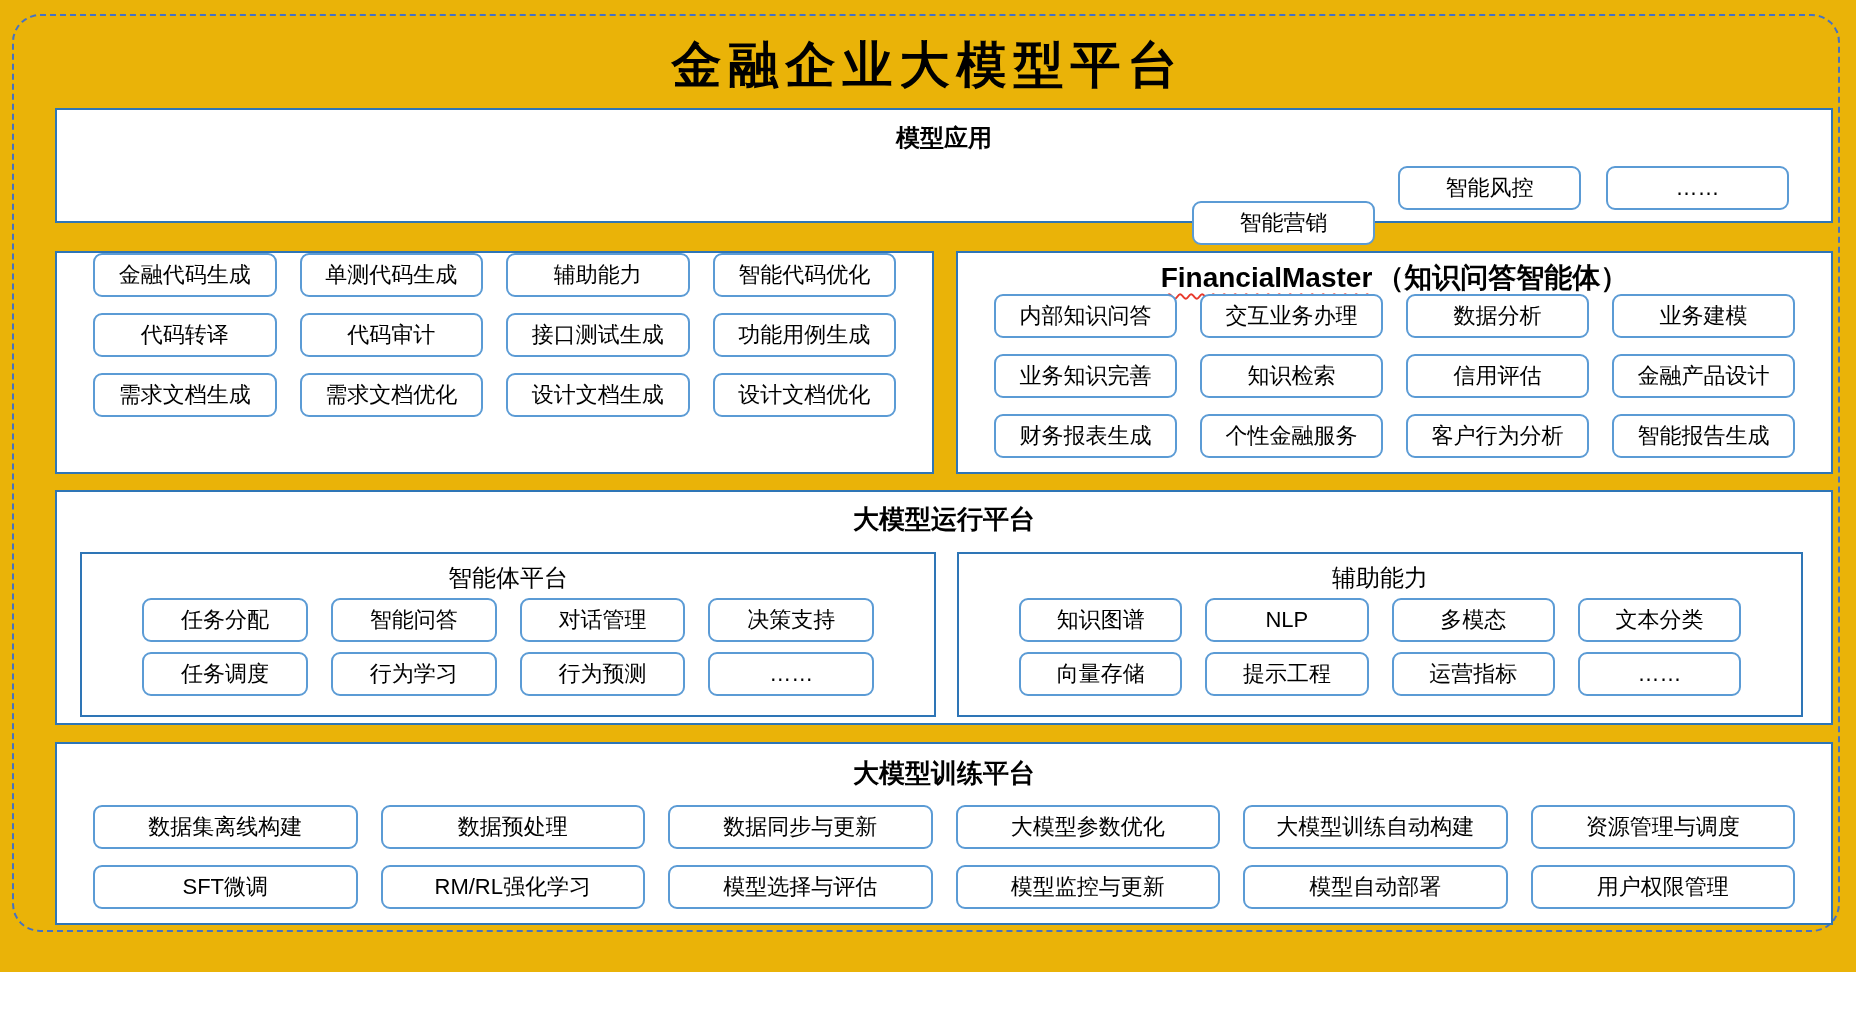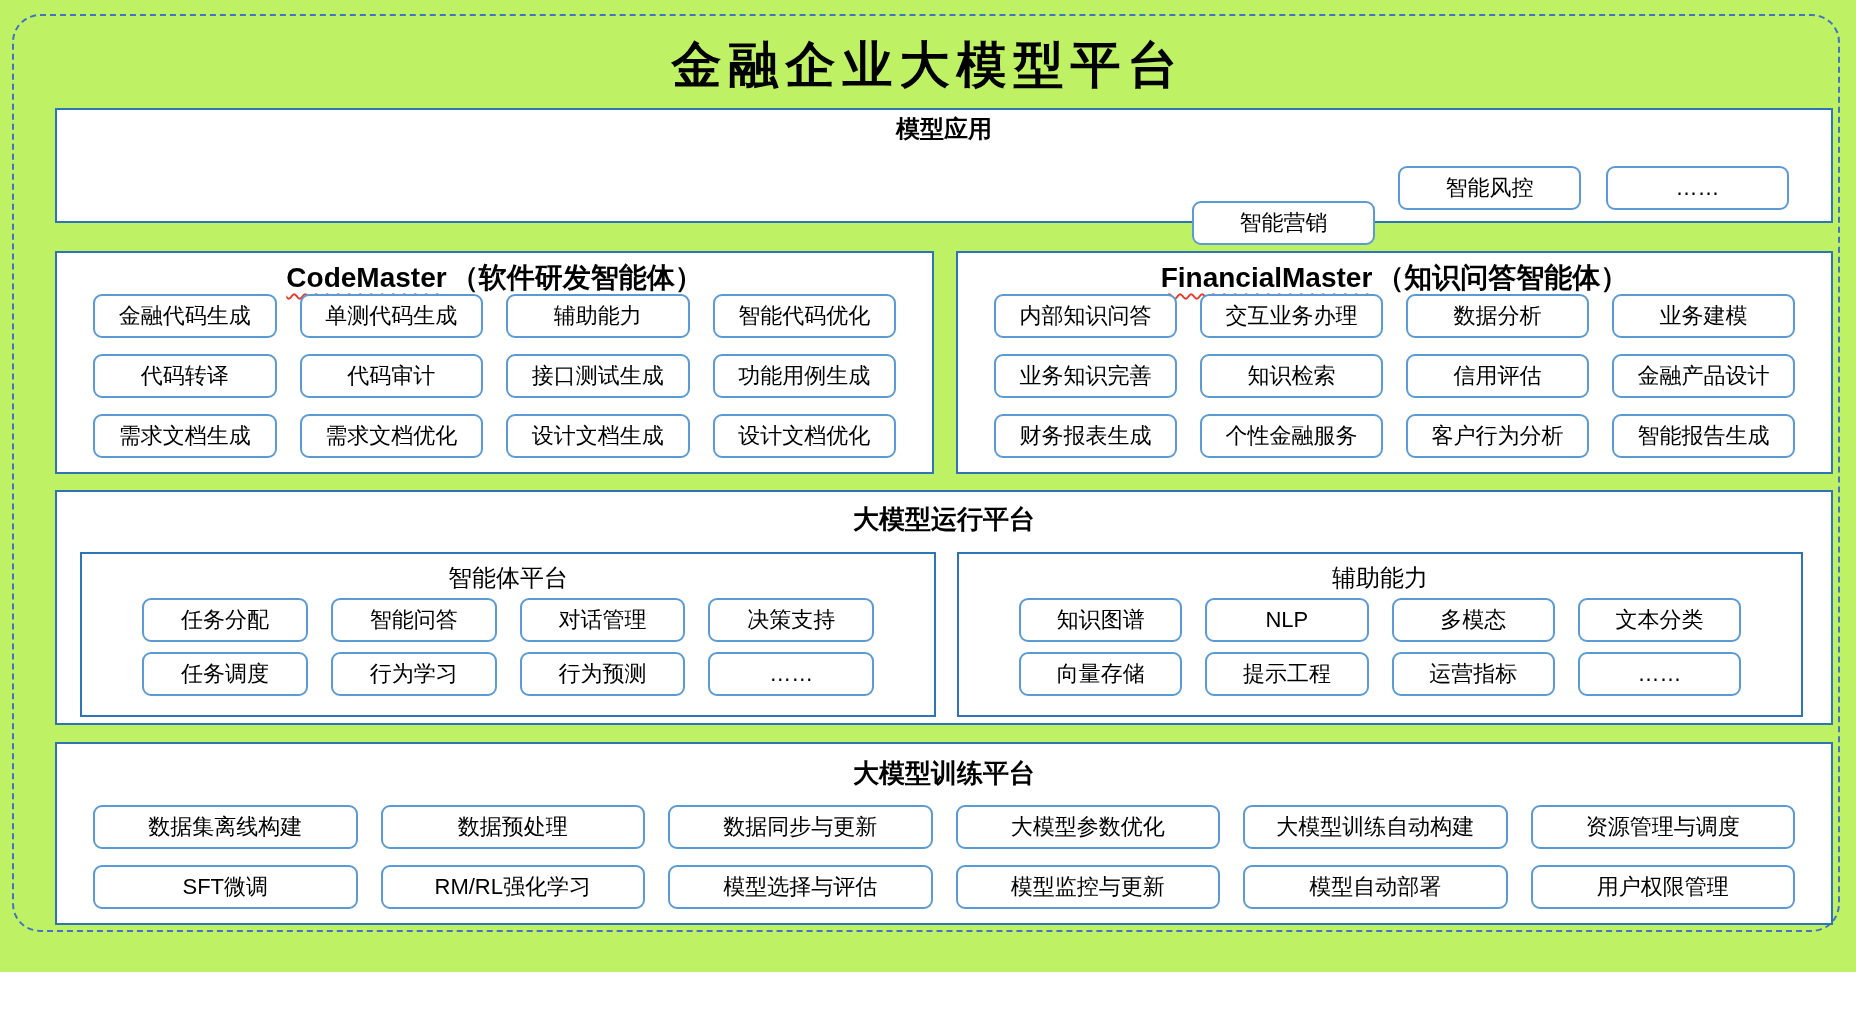--- a/index.html
+++ b/index.html
@@ -1,34 +1,34 @@
 <!DOCTYPE html>
 <html><head>
 <meta charset="utf-8">
 <style>
   * { box-sizing: border-box; margin: 0; padding: 0; }
   html, body { background: #ffffff; }
   body { font-family: "Liberation Sans", sans-serif; color: #000; }
 
-  .canvas { position: relative; width: 1856px; height: 972px; background: #bef264; overflow: hidden; }
+  .canvas { position: relative; width: 1856px; height: 972px; background: #eab308; overflow: hidden; }
 
   .outer-dashed {
     position: absolute; left: 12px; top: 14px; width: 1828px; height: 918px;
     border: 2px dashed #4472C4; border-radius: 28px;
   }
 
   .diagram-title {
     position: absolute; left: 0; right: 0; top: 32px; text-align: center;
     font-family: "DejaVu Serif", serif; font-weight: bold;
     font-size: 50px; letter-spacing: 7px;
   }
 
   .sec { position: absolute; background: #fff; border: 2px solid #2E75B6; }
 
-  .sec-header { text-align: center; font-weight: bold; font-size: 24px; padding-top: 3px; }
+  .sec-header { text-align: center; font-weight: bold; font-size: 24px; padding-top: 12px; }
 
   .box {
     border: 2px solid #5B9BD5; border-radius: 9px; background: #fff;
     display: flex; align-items: center; justify-content: center;
     font-size: 22px; white-space: nowrap;
   }
 
   
   .sec1 { left: 55px; top: 108px; width: 1778px; height: 115px; }
   .sec1 .box { position: absolute; top: 56px; height: 44px; }
@@ -83,23 +83,20 @@
   <div class="diagram-title">金融企业大模型平台</div>
 
   <section class="sec sec1">
     <div class="sec-header">模型应用</div>
     <div class="box s1-b0">智能营销</div>
     <div class="box s1-b1">智能风控</div>
     <div class="box s1-b2">……</div>
   </section>
 
   <section class="sec agent agent-left">
-    <div class="agent-title">
-      <span class="en">CodeMaster</span><span>（软件研发智能体）</span>
-    </div>
     <div class="grid">
       <div class="box">金融代码生成</div>
       <div class="box">单测代码生成</div>
       <div class="box">辅助能力</div>
       <div class="box">智能代码优化</div>
       <div class="box">代码转译</div>
       <div class="box">代码审计</div>
       <div class="box">接口测试生成</div>
       <div class="box">功能用例生成</div>
       <div class="box">需求文档生成</div>

